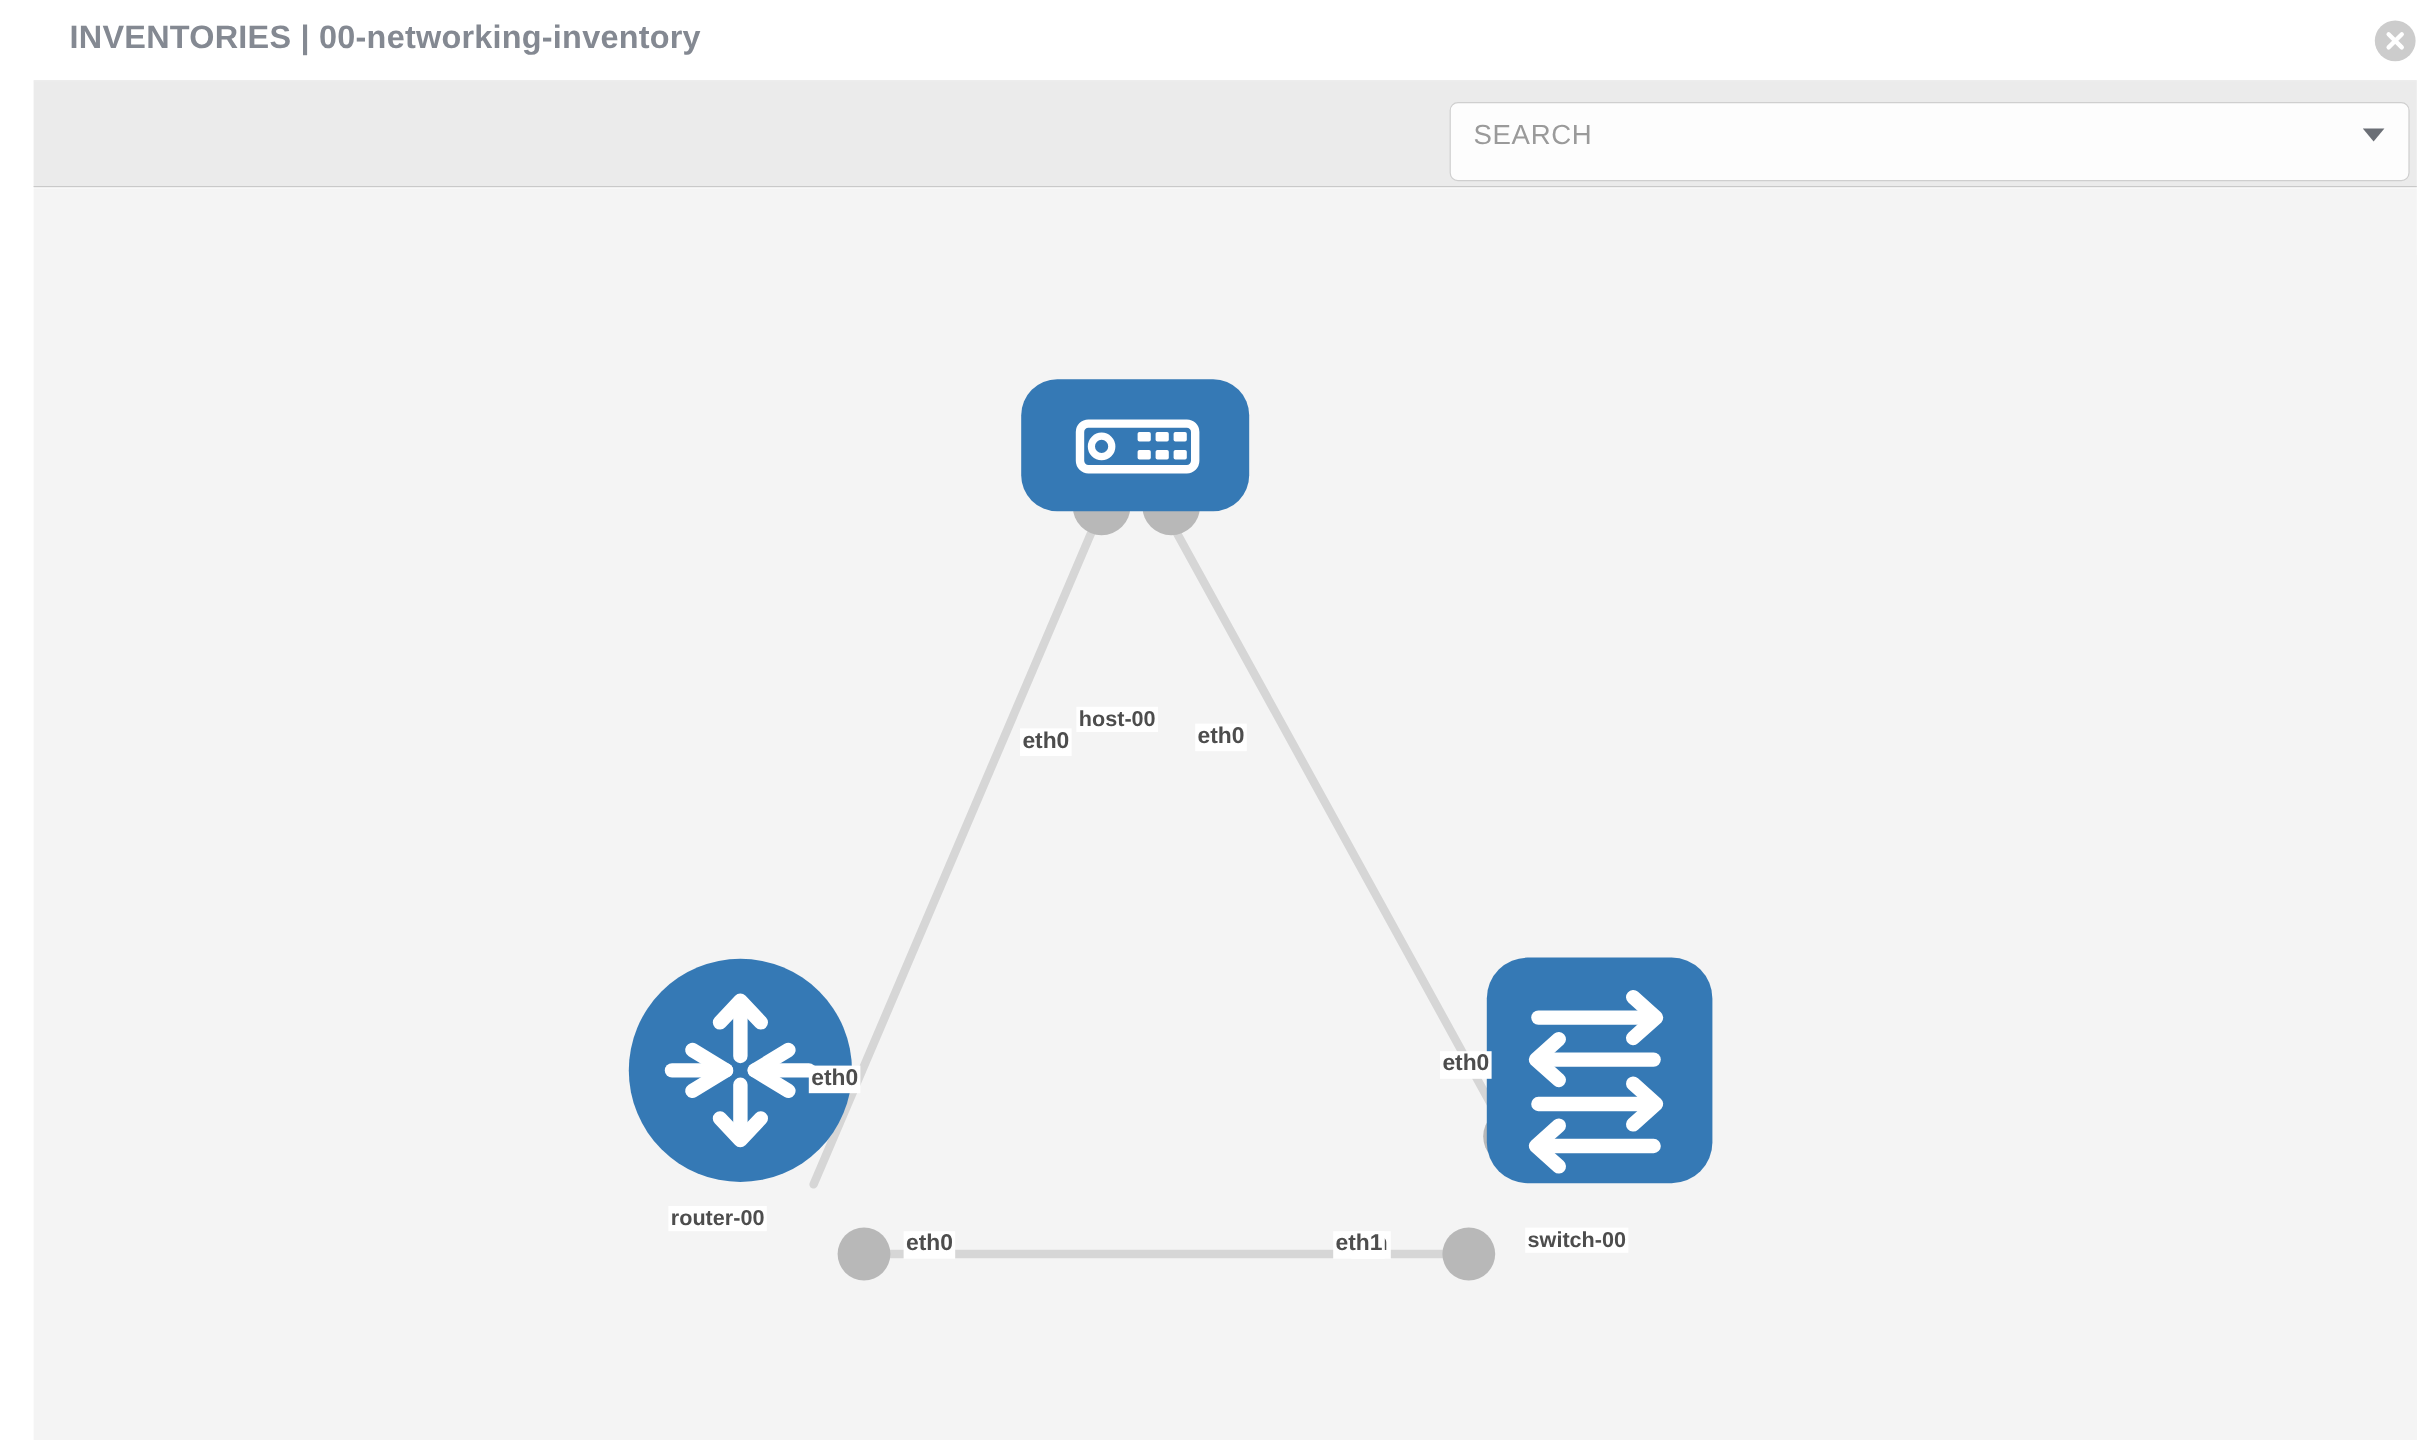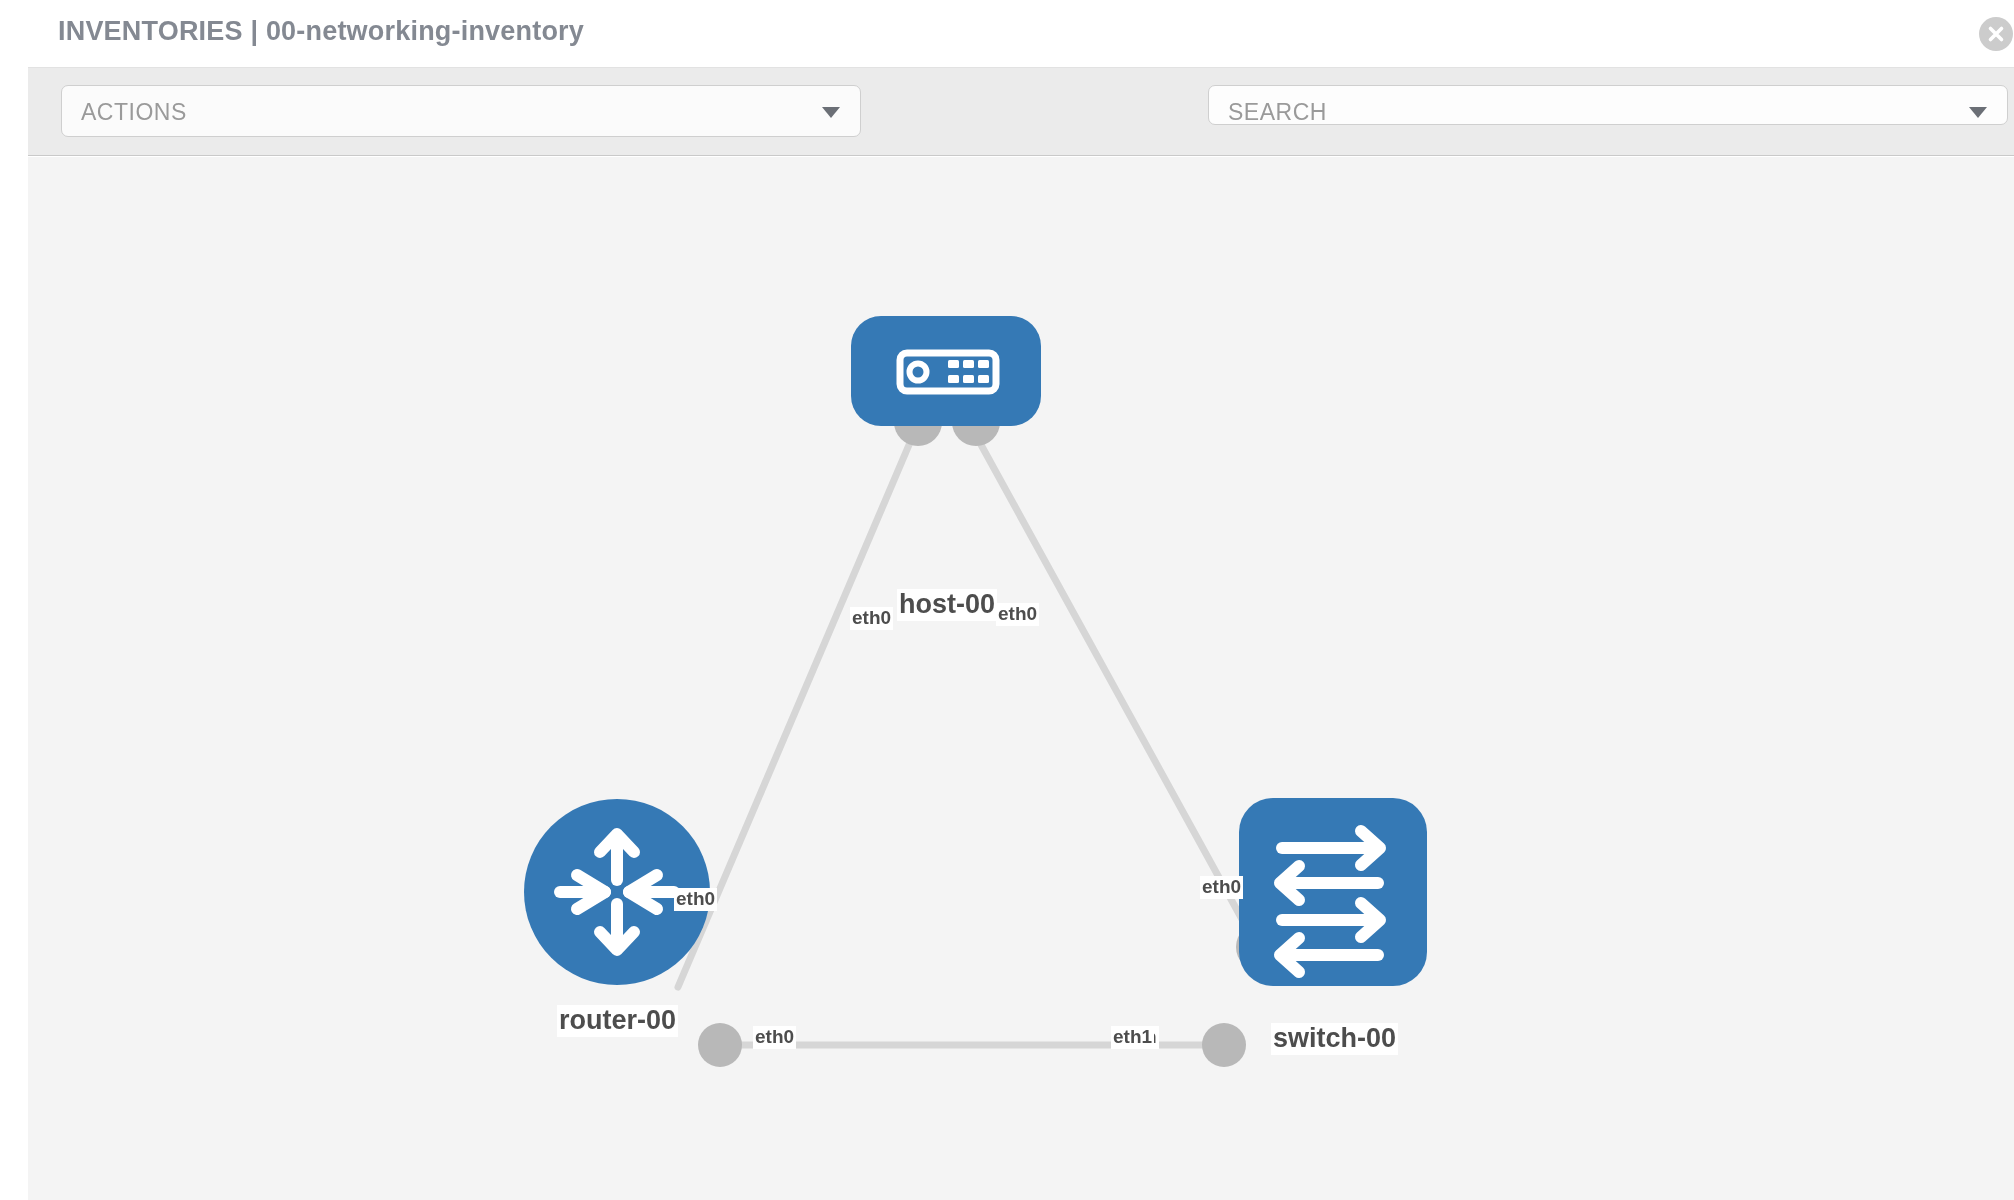--- a/index.html
+++ b/index.html
@@ -59,21 +59,21 @@
   .tool-icon {
     position: absolute; top: 88px;
     width: 46px; height: 46px;
     cursor: pointer;
   }
   .wrench-icon { left: 1040px; }
   .key-icon    { left: 1108px; }
 
   .search-select {
     position: absolute; left: 1180px; top: 17px;
-    width: 800px; height: 40px;
+    width: 800px; height: 66px;
     background: #fdfdfd;
     border: 1px solid #cfcfcf;
     border-radius: 7px;
   }
   .search-select .sel-label {
     position: absolute; left: 19px; top: 13px;
     font-size: 23px; color: #9a9a9a; letter-spacing: 0.5px;
   }
 
   
@@ -84,21 +84,21 @@
     overflow: hidden;
     font-weight: bold;
   }
   .topology-svg { position: absolute; left: 0; top: 0; }
 
   
   .node-label {
     position: absolute;
     background: #ffffff;
     color: #4d4d4d;
-    font-size: 27px;
+    font-size: 18px;
     white-space: nowrap;
     padding: 0 2px;
     line-height: 1.18;
   }
   .iface-label {
     position: absolute;
     background: #ffffff;
     color: #4d4d4d;
     font-size: 19px;
     white-space: nowrap;
@@ -116,24 +116,20 @@
     <div class="close-btn">
       <svg width="36" height="36" viewBox="0 0 36 36">
         <circle cx="18" cy="18" r="17" fill="#cccccc"></circle>
         <path d="M12.5 12.5 L23.5 23.5 M23.5 12.5 L12.5 23.5" stroke="#ffffff" stroke-width="3.6" stroke-linecap="round"></path>
       </svg>
     </div>
   </div>
 
   <div class="toolbar">
 
-    <div class="actions-select">
-      <span class="sel-label">ACTIONS</span>
-      <span class="caret"></span>
-    </div>
 
     <div class="tool-icon wrench-icon">
       <svg width="46" height="46" viewBox="0 0 46 46">
         <path d="M33.5 9.5 a10 10 0 1 0 2.2 13.3 l-5.5 -5.0 l1.6 -4.4 Z" fill="none" stroke="#7d828b" stroke-width="3.6" stroke-linejoin="round"></path>
         <path d="M26.6 22.2 L12.6 34.4" stroke="#7d828b" stroke-width="4.4" stroke-linecap="round"></path>
         <circle cx="11.2" cy="35.6" r="2.6" fill="#7d828b"></circle>
       </svg>
     </div>
 
     <div class="tool-icon key-icon">

